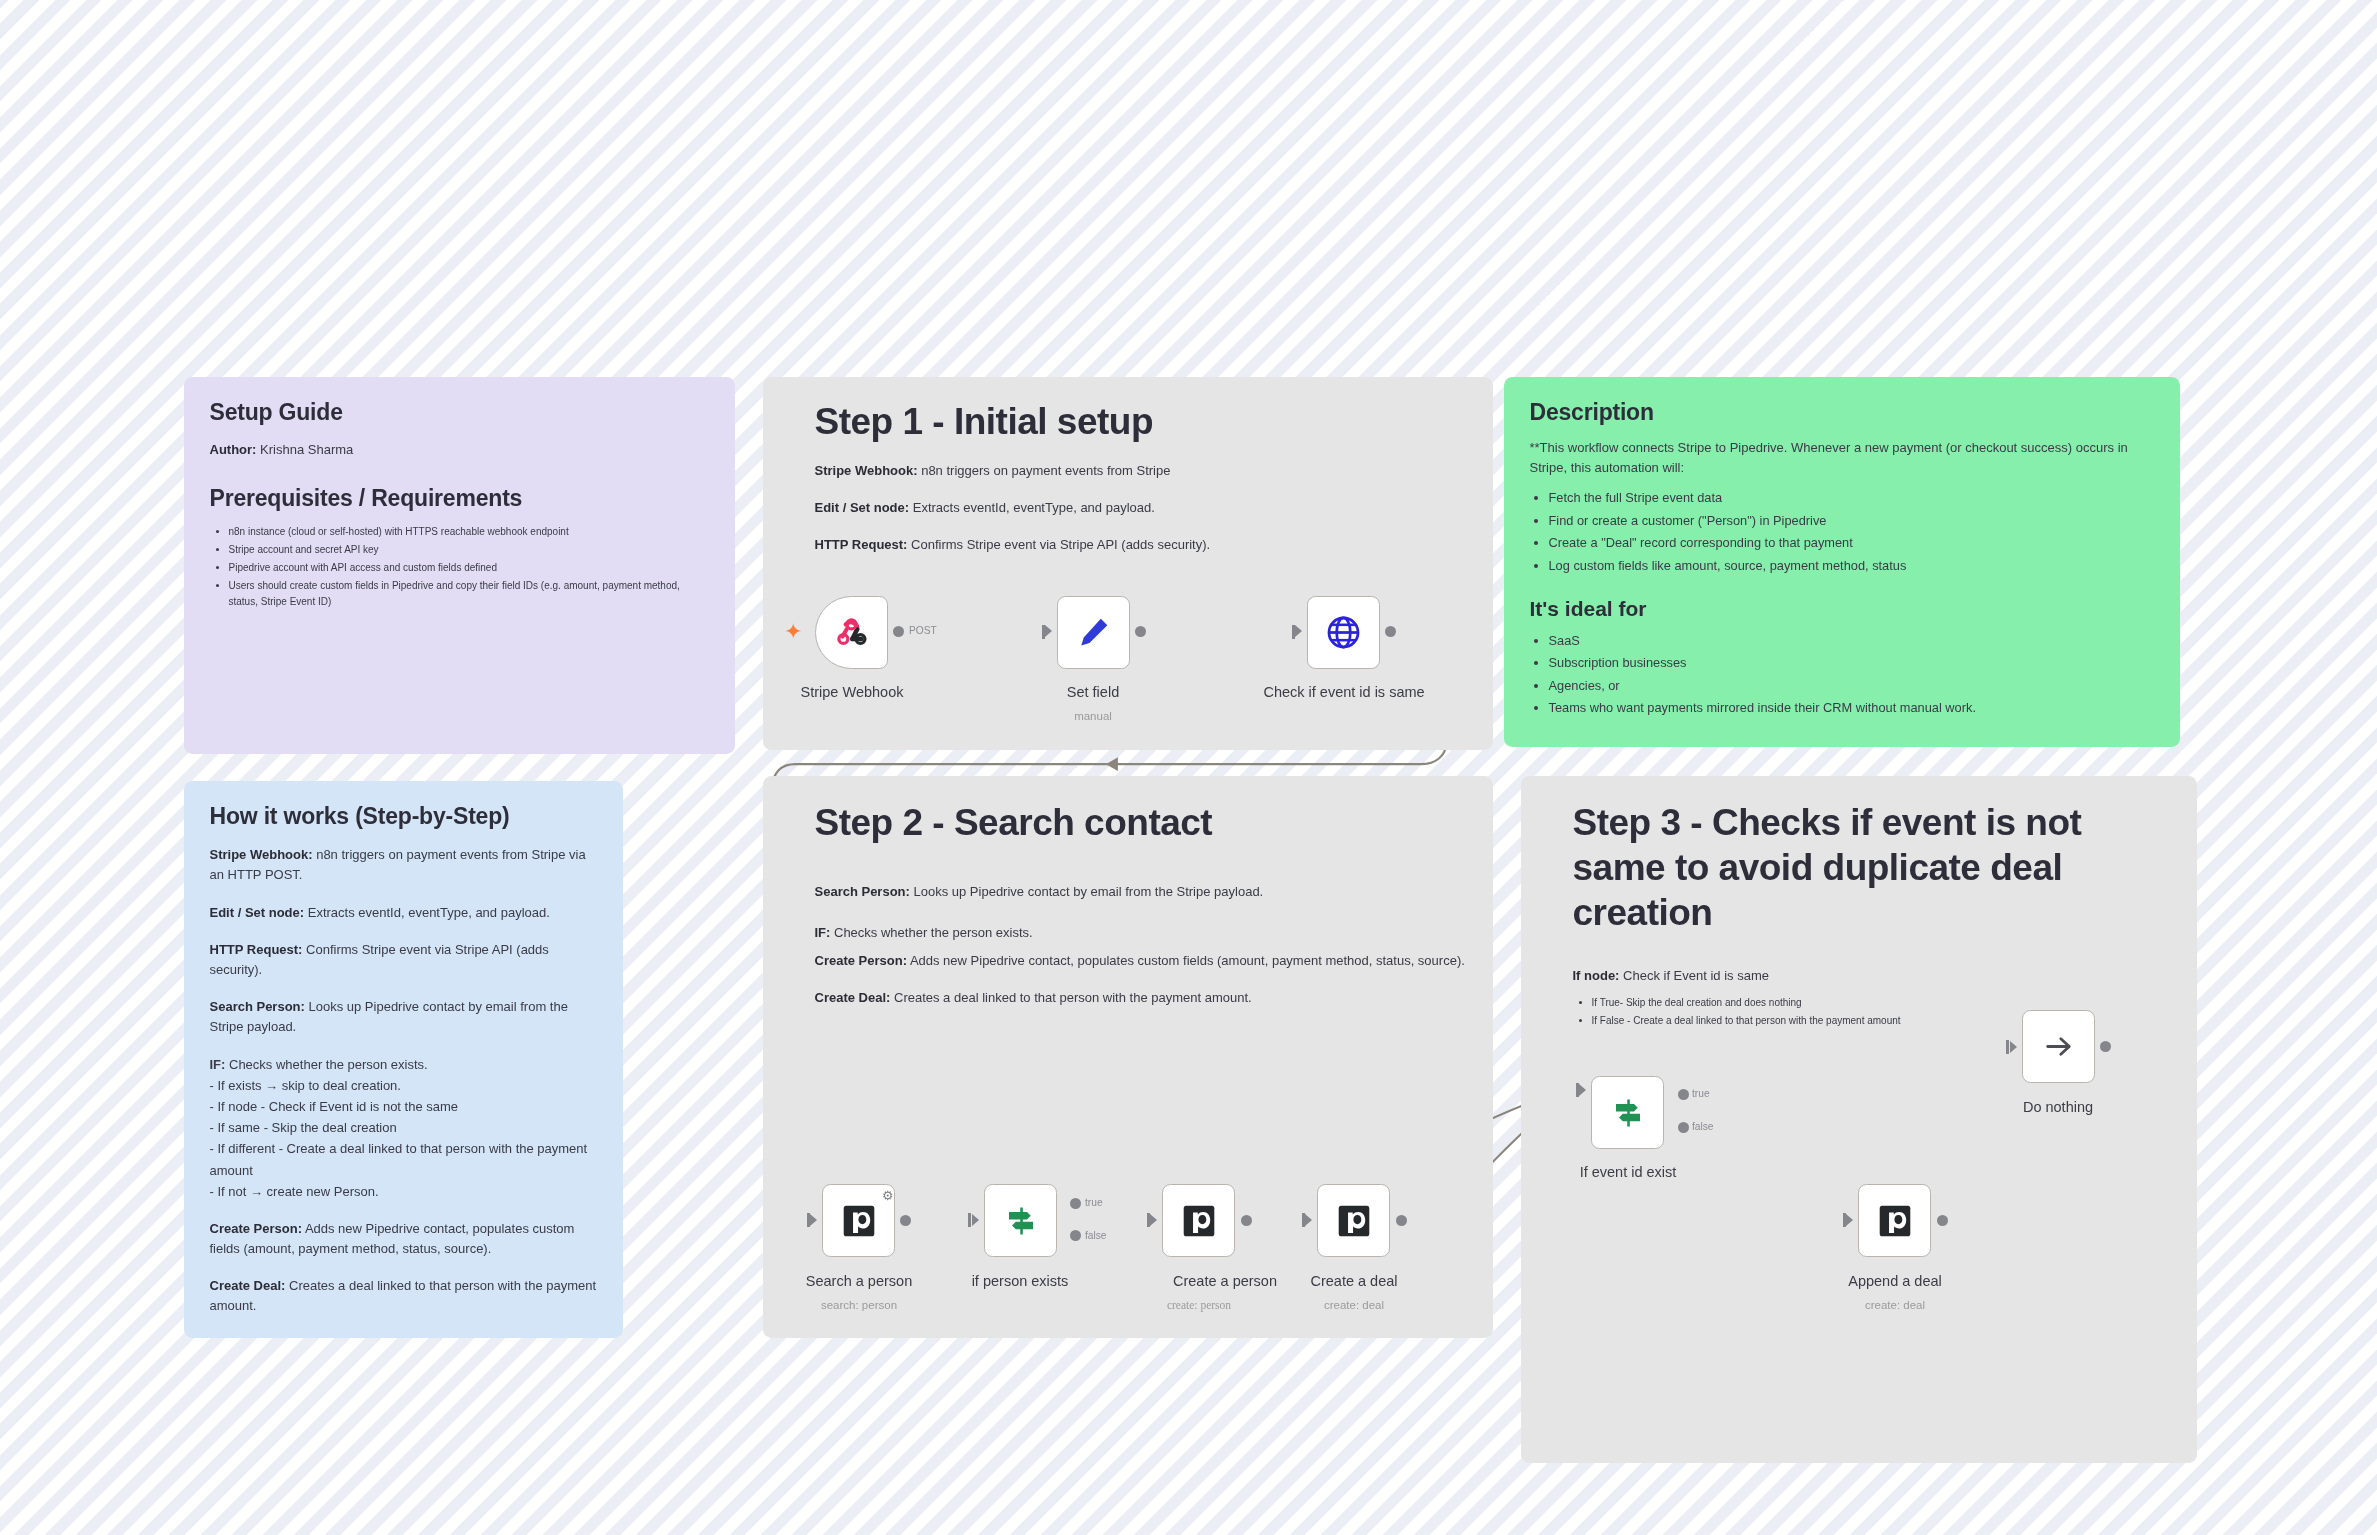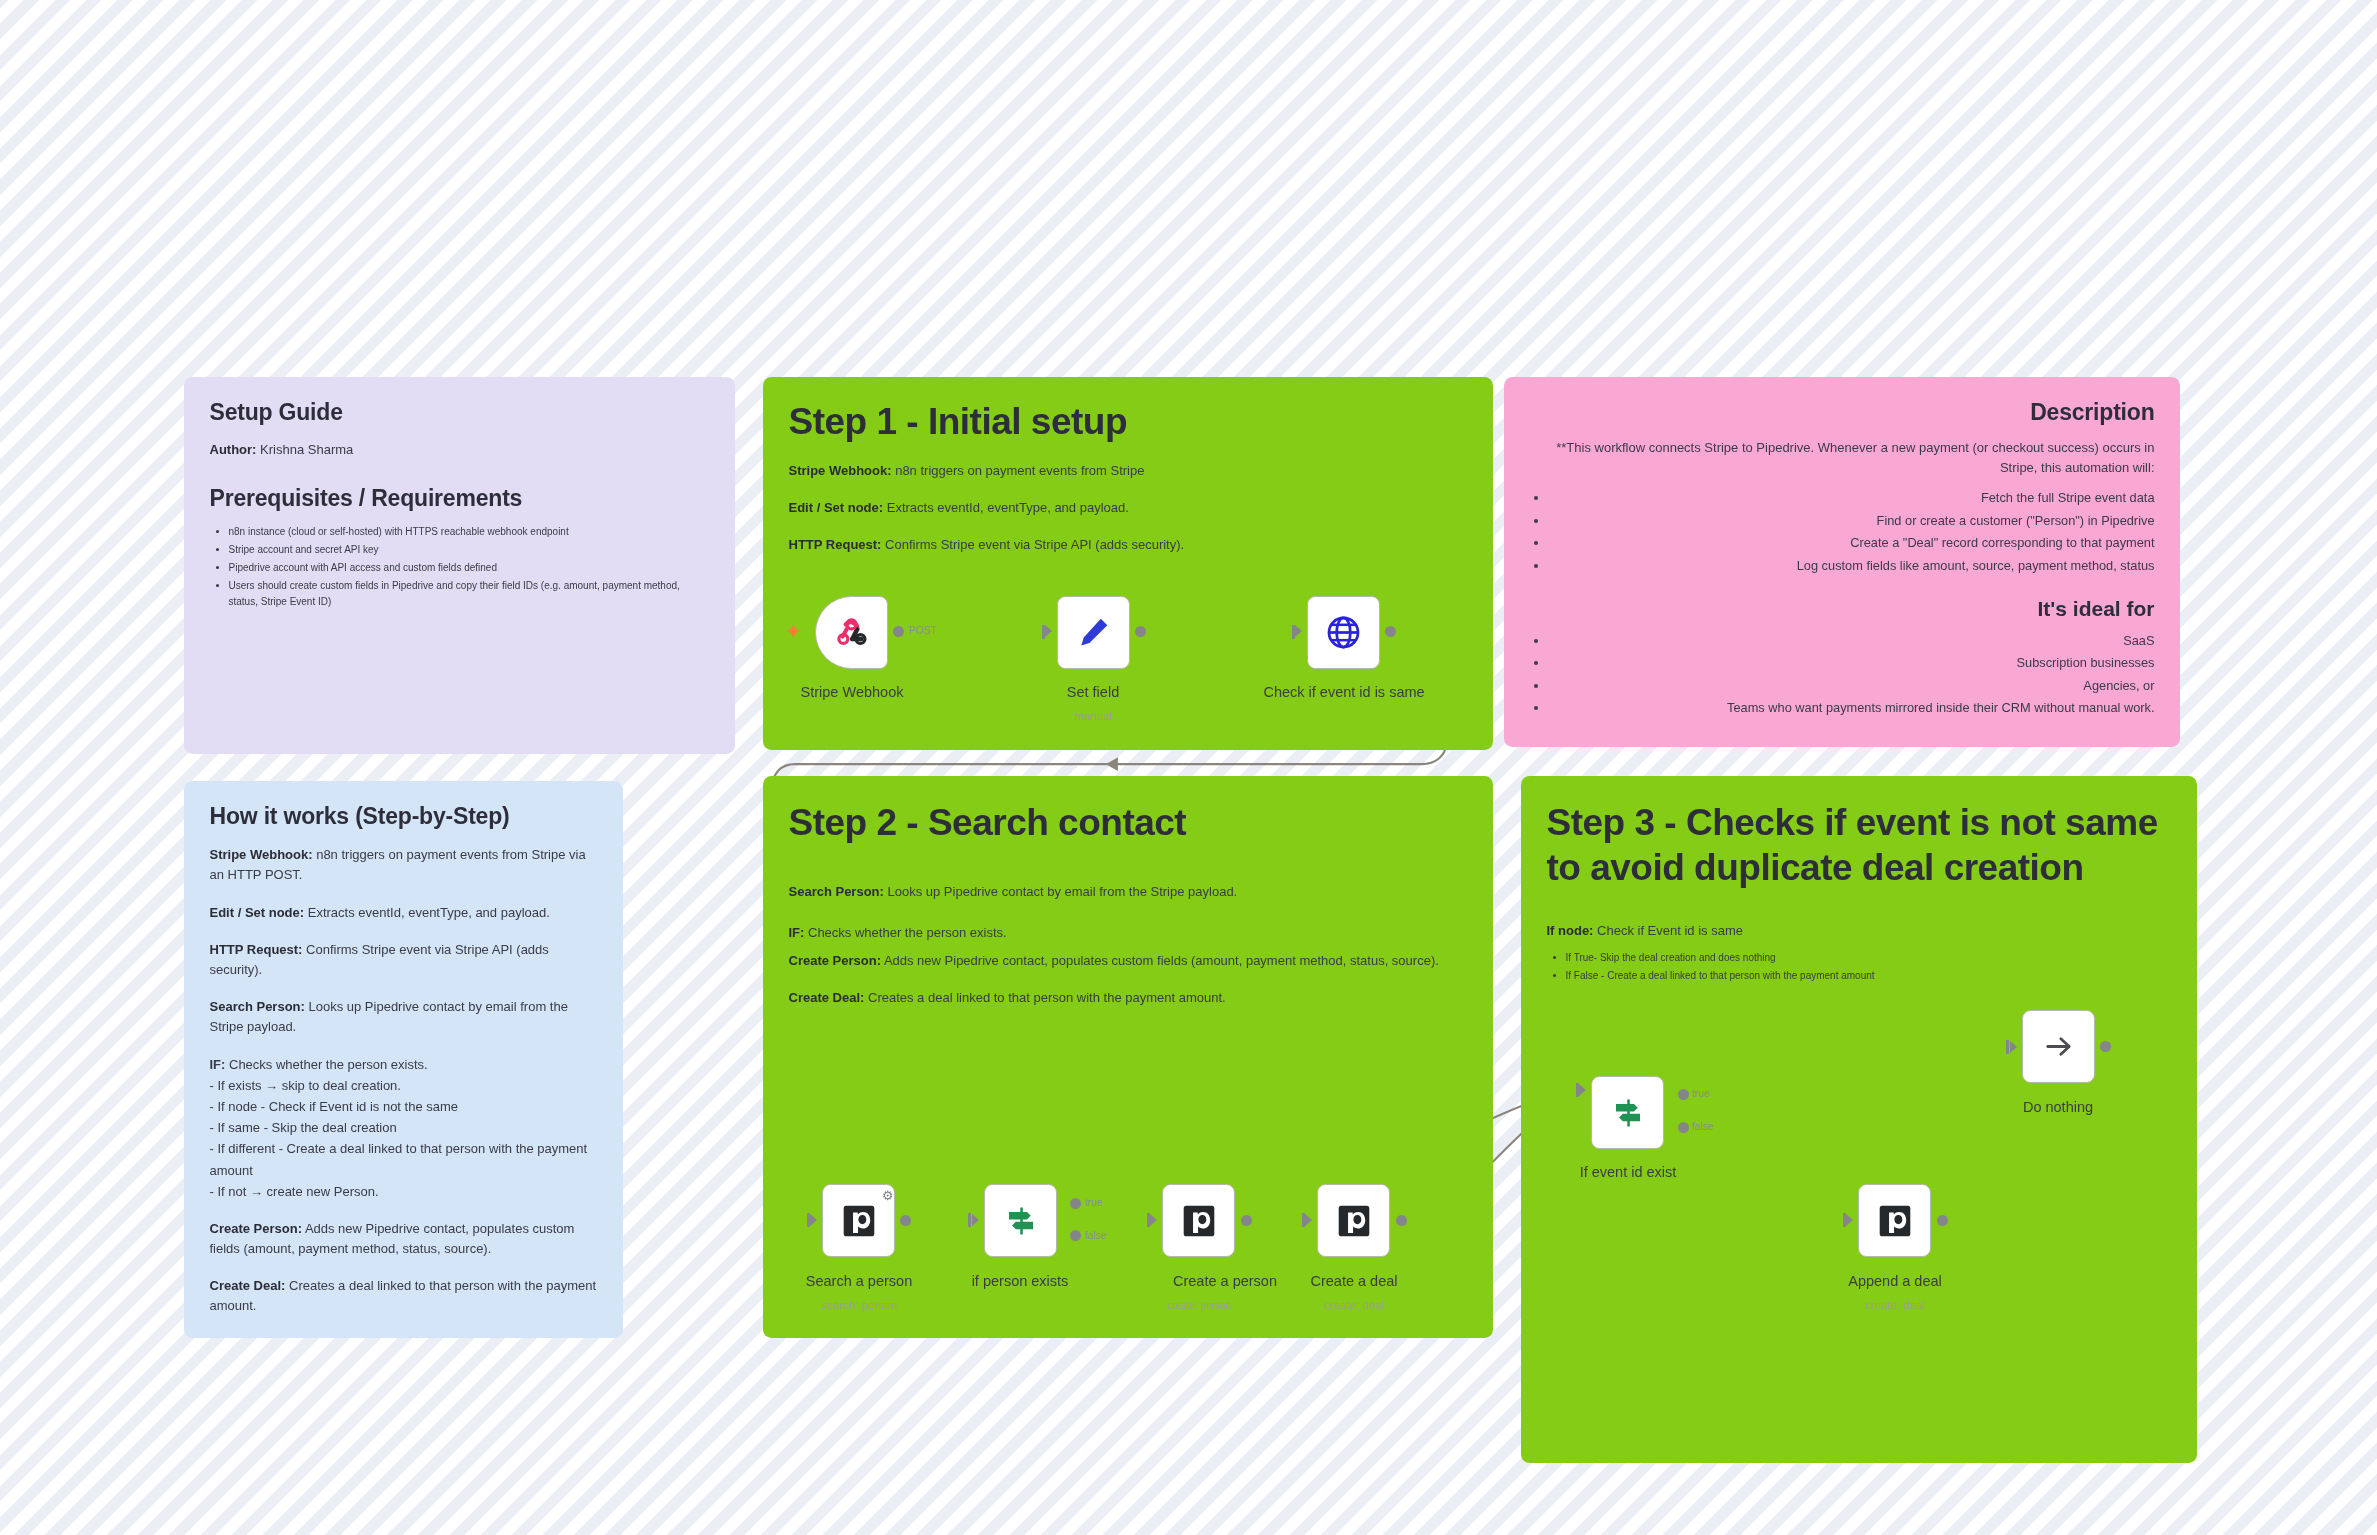--- a/index.html
+++ b/index.html
@@ -31,22 +31,22 @@
 
   
   .note {
     position: absolute;
     border-radius: 8.5px;
     box-sizing: border-box;
     overflow: hidden;
   }
   .note-purple { background: #e2ddf4; }
   .note-blue   { background: #d4e5f7; }
-  .note-yellow { background: #84cc16; }
-  .note-green  { background: #f9a8d4; text-align: right; }
+  .note-yellow { background: #e5e5e5; padding-left: 26px; }
+  .note-green  { background: #86efac; }
 
   .note-pad { padding: 22px 25.5px 17px 25.5px; }
 
   
   .h-sm {
     font-size: 23px;
     font-weight: bold;
     color: #2d2e3a;
     margin: 0 0 13.6px 0;
     letter-spacing: -0.2px;

